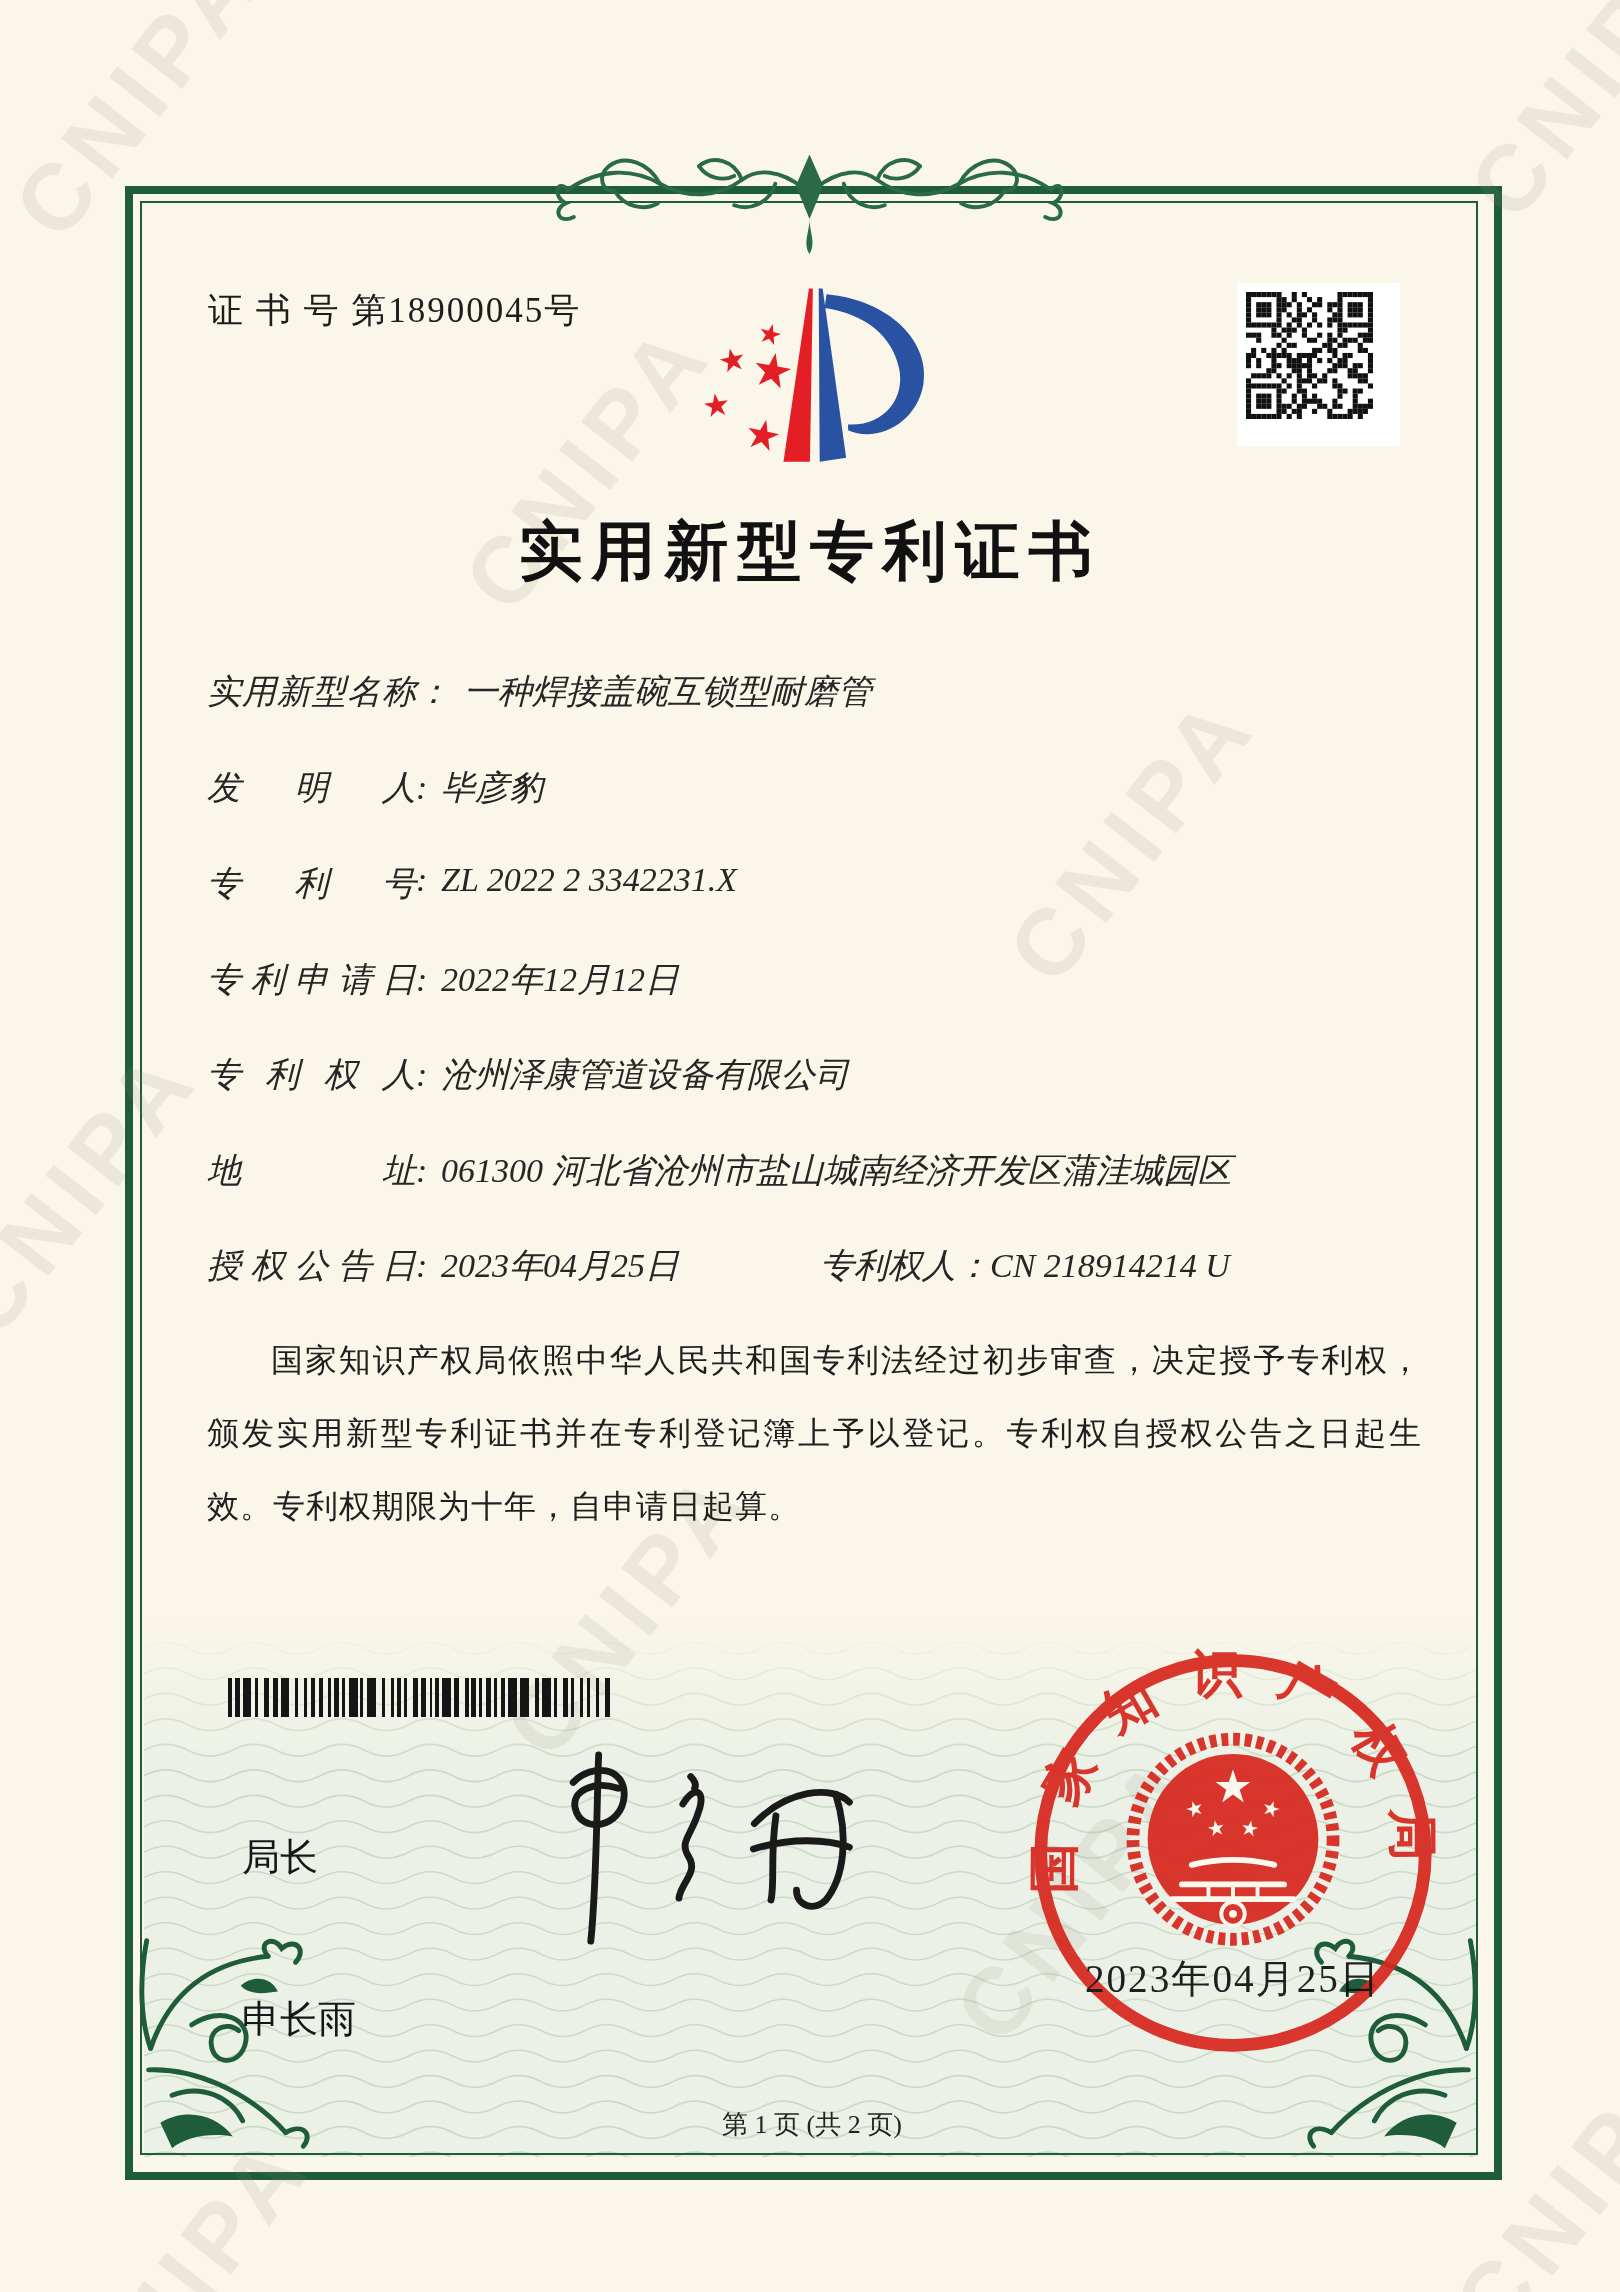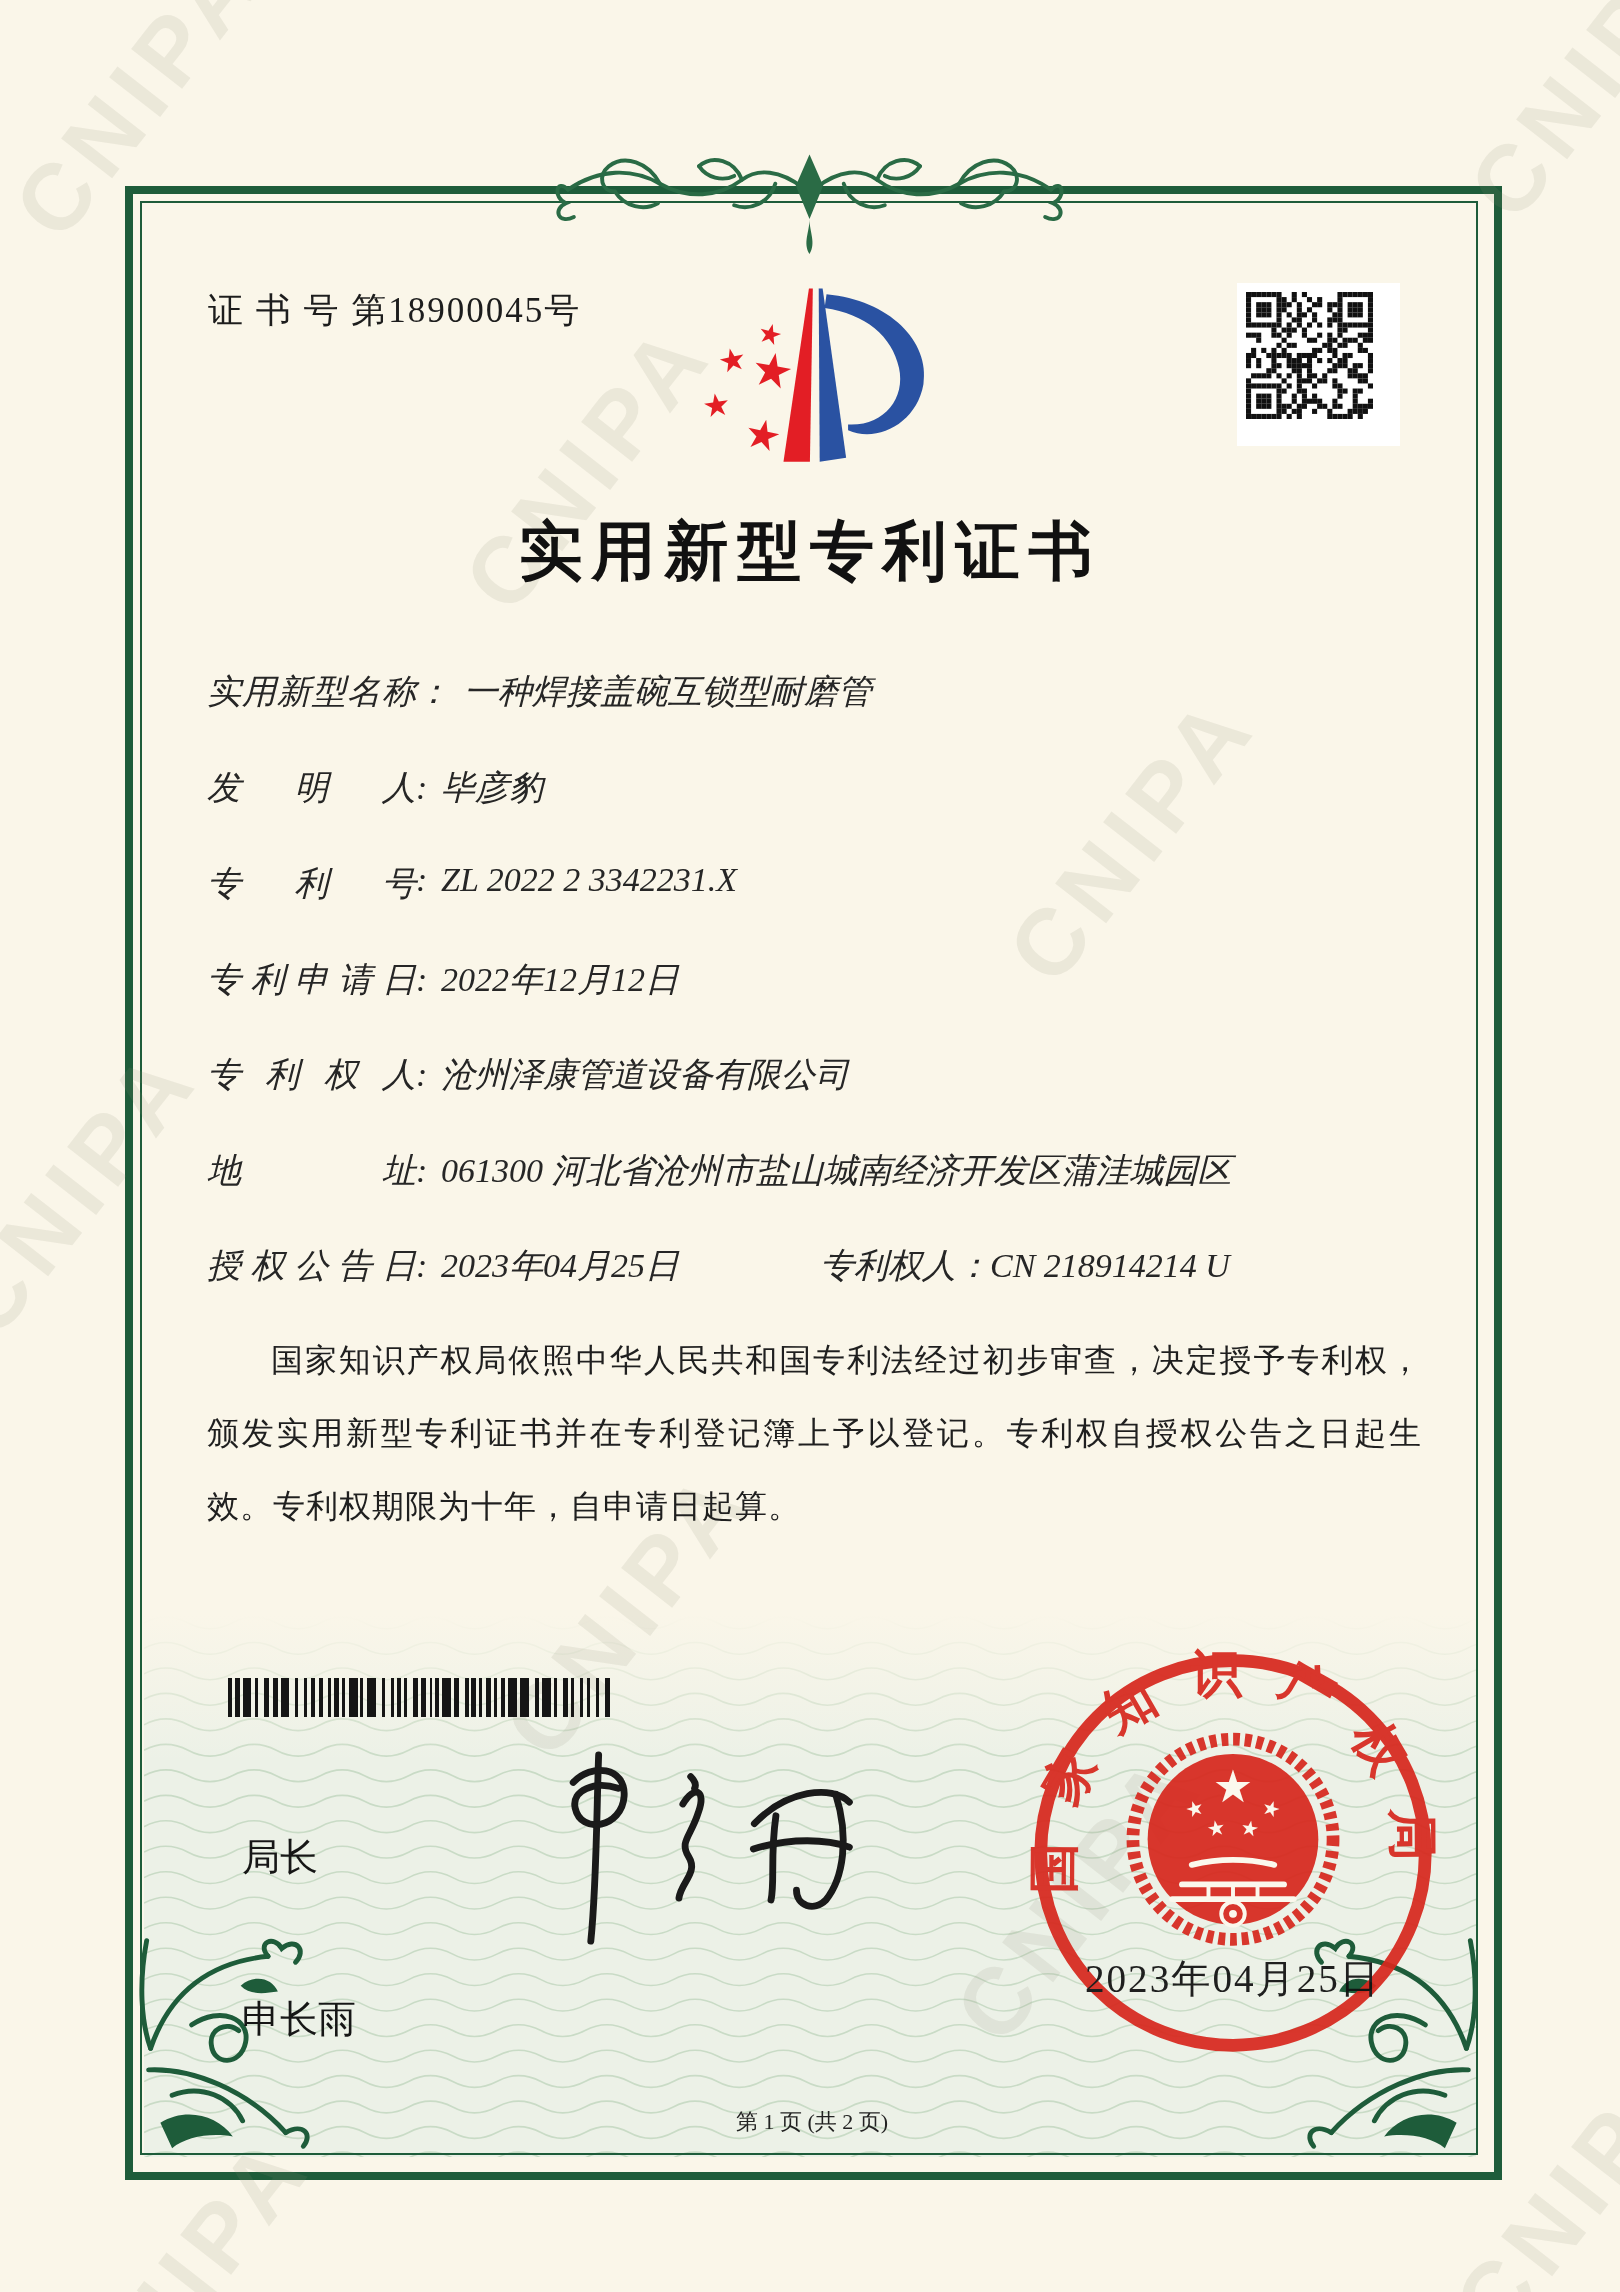--- a/index.html
+++ b/index.html
@@ -45,21 +45,21 @@
   .bodytext{position:absolute;left:207px;width:1215px;font-size:32px;line-height:73px;
       text-align:justify;text-indent:2em;color:#1f1f1f;letter-spacing:1px;z-index:3;}
 
   
   .barcode{position:absolute;left:228px;top:1678px;width:394px;height:39px;z-index:3;font-size:0;}
   .barcode span{display:inline-block;height:39px;vertical-align:top;}
   .signer{position:absolute;left:242px;font-size:38px;z-index:3;color:#161616;
       font-family:Liberation Mono, monospace;}
   .signature{position:absolute;left:534px;top:1747px;z-index:3;}
   .seal{position:absolute;left:1027px;top:1647px;z-index:4;}
-  .pfooter{position:absolute;left:4px;right:0;top:2107px;text-align:center;font-size:22px;color:#222;z-index:3;}
+  .pfooter{position:absolute;left:4px;right:0;top:2107px;text-align:center;font-size:26px;color:#222;z-index:3;}
   .contnote{position:absolute;left:616px;top:2184px;width:396px;height:71px;background:#fffef8;
       z-index:3;text-align:center;line-height:71px;font-size:33px;color:#1d1d1d;letter-spacing:5.9px;}
 </style>
 </head>
 <body>
 
 <div class="page">
 
   <div class="waves">
     <svg id="waves-svg" width="1332" height="542" xmlns="http://www.w3.org/2000/svg" viewBox="0 0 1359 553">

